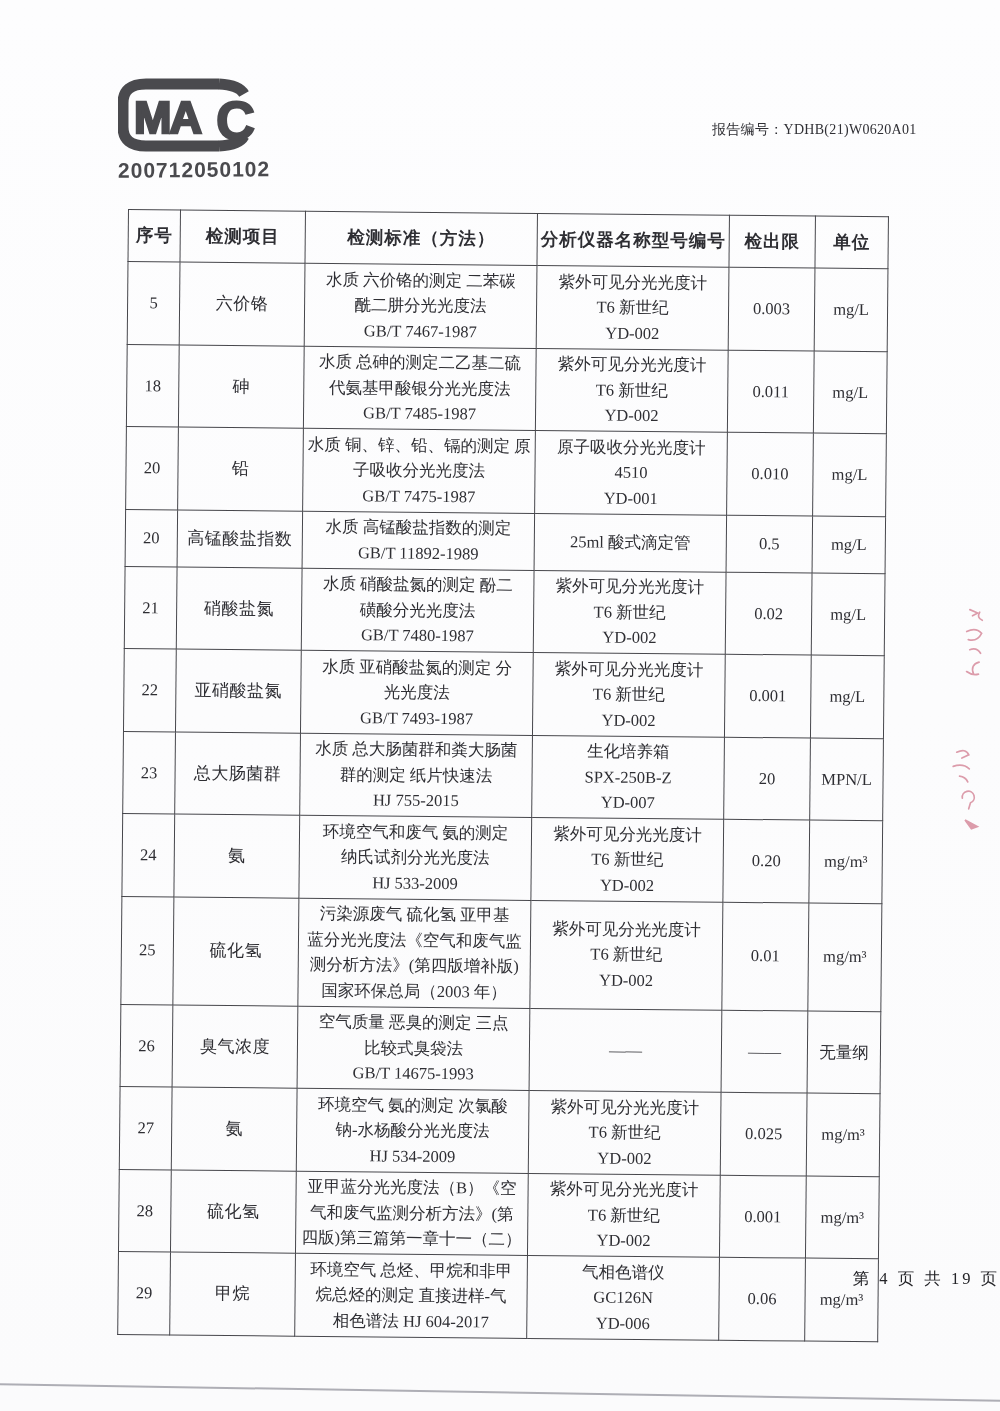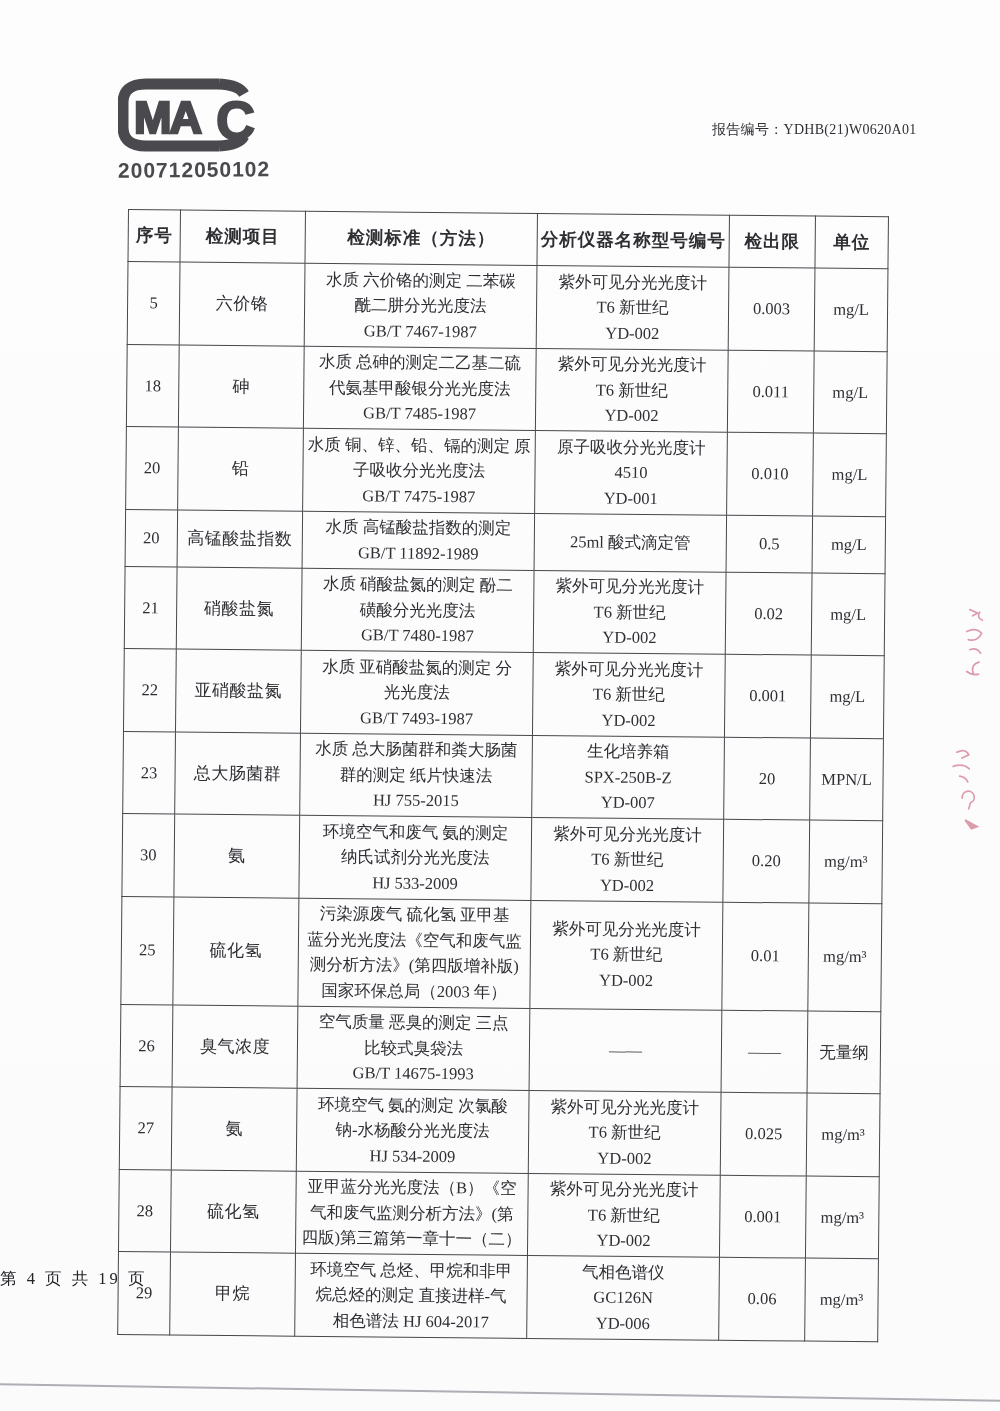--- a/index.html
+++ b/index.html
@@ -59,21 +59,21 @@
   col.c-method{width:232px;}
   col.c-instrument{width:192px;}
   col.c-limit{width:86px;}
   col.c-unit{width:73px;}
   td.c-item{font-size:17px;letter-spacing:0.5px;}
   td.c-method,td.c-instrument{white-space:pre-line;}
   td.c-no,td.c-limit{font-size:16.5px;}
   
   .footer{
     position:absolute;left:0;top:1268px;width:1000px;
-    text-align:left;font-size:16.5px;letter-spacing:3px;color:#232327;
+    text-align:right;font-size:16.5px;letter-spacing:3px;color:#232327;
   }
   
   .red-mark{position:absolute;opacity:0.6;}
   .red-mark.m1{left:958px;top:606px;transform:rotate(3deg);}
   .red-mark.m2{left:940px;top:746px;transform:rotate(-2deg);}
   
   .scan-edge{
     position:absolute;top:1383px;left:-8px;width:1026px;height:2px;
     background:#a0a0a8;opacity:.85;
     transform:rotate(0.95deg);transform-origin:left center;
@@ -202,21 +202,21 @@
 群的测定 纸片快速法
 HJ 755-2015</td>
     <td class="c-instrument">生化培养箱
 SPX-250B-Z
 YD-007</td>
     <td class="c-limit">20</td>
     <td class="c-unit">MPN/L</td>
   </tr>
 
   <tr>
-    <td class="c-no">30</td>
+    <td class="c-no">24</td>
     <td class="c-item">氨</td>
     <td class="c-method">环境空气和废气 氨的测定
 纳氏试剂分光光度法
 HJ 533-2009</td>
     <td class="c-instrument">紫外可见分光光度计
 T6 新世纪
 YD-002</td>
     <td class="c-limit">0.20</td>
     <td class="c-unit">mg/m³</td>
   </tr>

